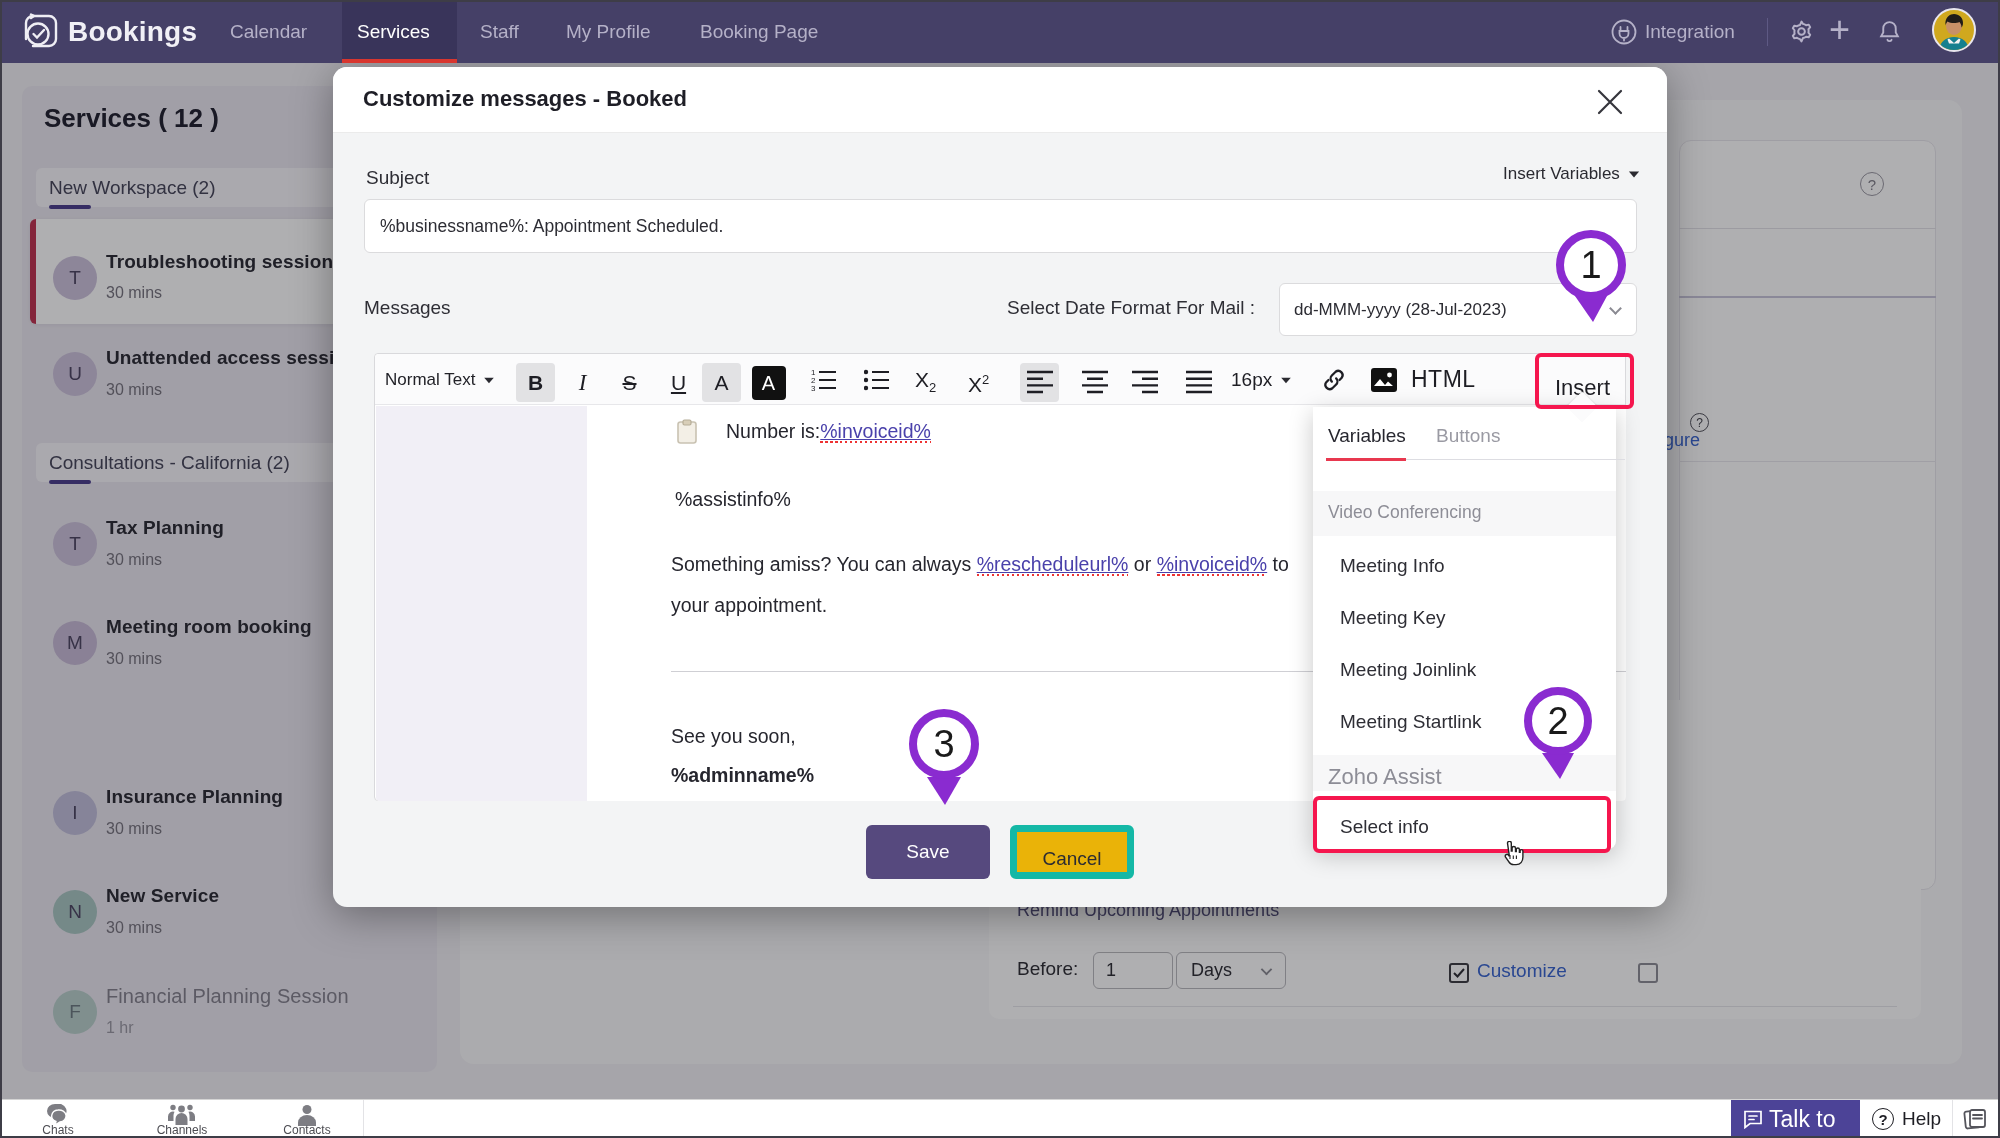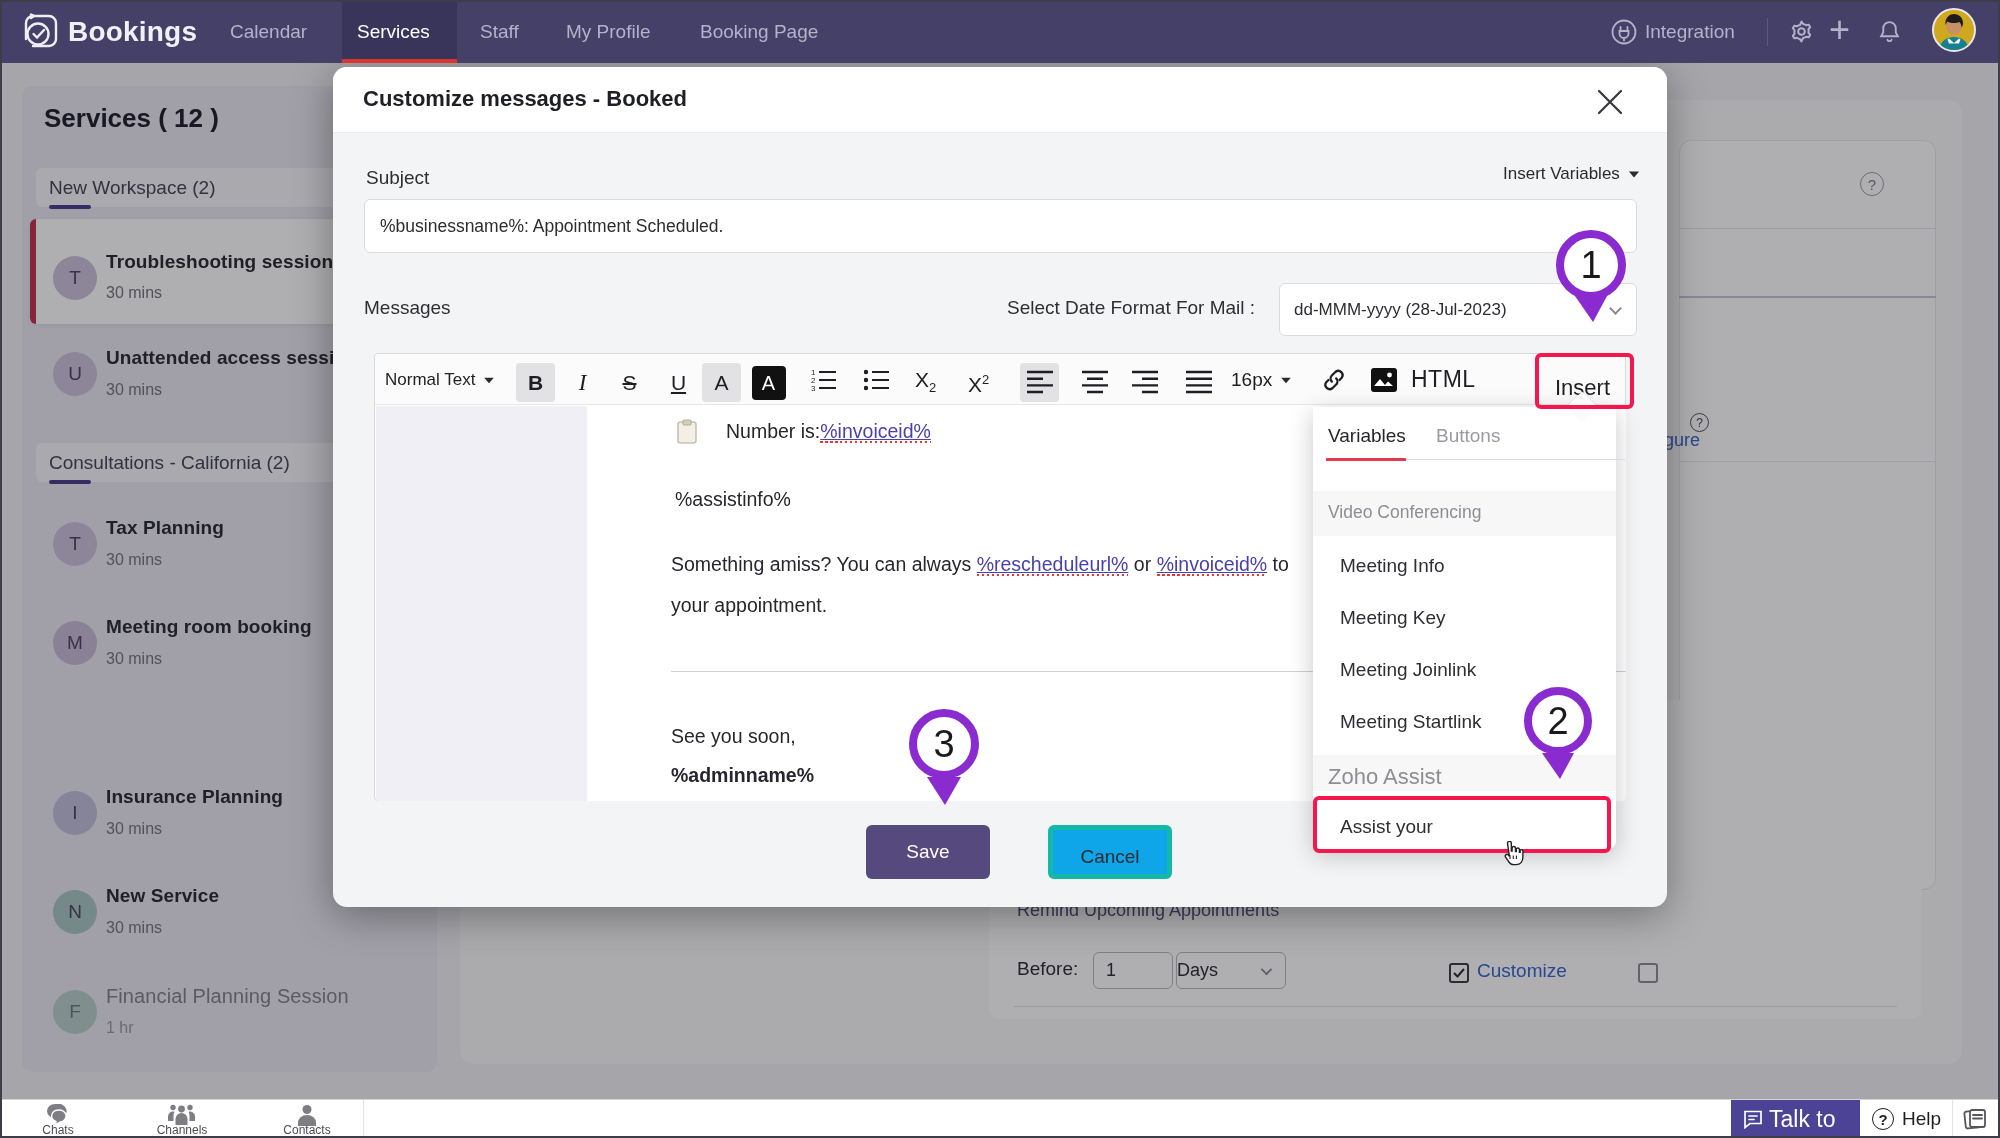--- a/index.html
+++ b/index.html
@@ -98,21 +98,21 @@
  <div class="abs" style="left:1679px;top:228px;width:257px;height:1px;background:#e3e1e8;z-index:1"></div>
  <div class="abs" style="left:1679px;top:296px;width:257px;height:2px;background:#c9c6da;z-index:1"></div>
  <div class="abs" style="left:1679px;top:461px;width:257px;height:1px;background:#e9e7ee;z-index:1"></div>
  <div class="abs" style="left:1860px;top:172px;width:24px;height:24px;border:1.5px solid #9a98a2;border-radius:50%;color:#83818c;font-size:15px;text-align:center;line-height:24px;z-index:1">?</div>
  <div class="abs" style="left:1690px;top:413px;width:19px;height:19px;border:1.5px solid #55555e;border-radius:50%;color:#44444c;font-size:12px;text-align:center;line-height:19px;z-index:1">?</div>
  <div class="abs" style="left:1622px;top:430px;font-size:18px;color:#3a66d0;z-index:1">Configure</div>
  <div class="abs" style="left:989px;top:700px;width:932px;height:319px;background:#fff;border-radius:10px;z-index:1"></div>
  <div class="abs" style="left:1017px;top:900px;font-size:18px;color:#55517d;z-index:1">Remind Upcoming Appointments</div>
  <div class="abs" style="left:1017px;top:958px;font-size:19px;color:#2e2e35;z-index:1">Before:</div>
  <div class="abs inp" style="left:1093px;top:952px;width:80px;height:37px;border-color:#b9b9be;z-index:1;font-size:18px;line-height:35px;padding-left:12px;color:#2e2e35">1</div>
- <div class="abs inp" style="left:1176px;top:952px;width:110px;height:37px;border-color:#b9b9be;z-index:1;font-size:18px;line-height:35px;padding-left:0;color:#2e2e35">Days<span class="chev" style="position:absolute;right:14px;top:12px;transform:rotate(45deg) scale(.9)"></span></div>
+ <div class="abs inp" style="left:1176px;top:952px;width:110px;height:37px;border-color:#b9b9be;z-index:1;font-size:18px;line-height:35px;padding-left:14px;color:#2e2e35">Days<span class="chev" style="position:absolute;right:14px;top:12px;transform:rotate(45deg) scale(.9)"></span></div>
  <div class="abs" style="left:1449px;top:963px;width:20px;height:20px;border:2px solid #3d3d44;border-radius:3px;z-index:1">
    <svg width="16" height="16" viewBox="0 0 16 16">
         <path d="M3 8 l3.5 3.5 L13 4" stroke="#2e2e35" stroke-width="2" fill="none"></path>
       </svg>
  </div>
  <div class="abs" style="left:1477px;top:960px;font-size:19px;color:#3a66d0;z-index:1">Customize</div>
  <div class="abs" style="left:1638px;top:963px;width:20px;height:20px;border:2px solid #8e8e96;border-radius:3px;z-index:1"></div>
  <div class="abs" style="left:1013px;top:1006px;width:884px;height:1px;background:#e6e6ea;z-index:1"></div>
 </div>
 
@@ -227,40 +227,40 @@
    <div class="etx" style="left:350px;top:14px">Number is:<span class="lnk">%invoiceid%</span></div>
    <div class="etx" style="left:299px;top:82px">%assistinfo%</div>
    <div class="etx" style="left:295px;top:147px">Something amiss? You can always <span class="lnk">%rescheduleurl%</span> or <span class="lnk">%invoiceid%</span> to</div>
    <div class="etx" style="left:295px;top:188px">your appointment.</div>
    <div class="abs" style="left:295px;top:265px;width:1245px;height:1px;background:#cfcfd4"></div>
    <div class="etx" style="left:295px;top:319px">See you soon,</div>
    <div class="etx" style="left:295px;top:358px;font-weight:700">%adminname%</div>
   </div>
  </div>
  <div class="btn" style="left:533px;background:#56497e;color:#fff">Save</div>
- <div class="btn" style="left:715px;background:#0ea5e9;border:5px solid #14b8a6;color:#2c2c33">Cancel</div>
+ <div class="btn" style="left:677px;background:#eab308;border:7px solid #14b8a6;color:#2c2c33">Cancel</div>
 </div>
 
 <div id="drop">
  <div class="abs" style="left:258px;top:-11px;width:22px;height:22px;background:#fbfbfc;transform:rotate(45deg);box-shadow:-1px -1px 1px rgba(0,0,0,.06)"></div>
  <div class="abs" style="left:15px;top:18px;font-size:19px;color:#26262e">Variables</div>
  <div class="abs" style="left:123px;top:18px;font-size:19px;color:#9a9aa3">Buttons</div>
  <div class="abs" style="left:13px;top:52px;width:299px;height:1px;background:#dddde2"></div>
  <div class="abs" style="left:13px;top:51px;width:80px;height:3px;background:#e8384f"></div>
  <div class="dband" style="top:84px">
       <div class="ditem" style="left:15px;top:11px;color:#8d8d96;font-size:17.5px">Video Conferencing</div>
     </div>
  <div class="ditem" style="top:148px">Meeting Info</div>
  <div class="ditem" style="top:200px">Meeting Key</div>
  <div class="ditem" style="top:252px">Meeting Joinlink</div>
  <div class="ditem" style="top:304px">Meeting Startlink</div>
  <div class="dband" style="top:348px;height:36px">
       <div class="ditem" style="left:15px;top:9px;color:#8d8d96;font-size:22px">Zoho Assist</div>
     </div>
- <div class="ditem" style="top:409px">Assist your</div>
+ <div class="ditem" style="top:409px">Select info</div>
 </div>
 
 <div class="redbox" style="left:1535px;top:353px;width:99px;height:56px"></div>
 <div class="redbox" style="left:1313px;top:796px;width:298px;height:57px"></div>
 <svg class="pin" style="left:1548px;top:222px" width="90" height="105" viewBox="0 0 90 105">
  <path d="M27 74 h32 L45 100 z" fill="#8a2bd0"></path>
  <circle cx="43" cy="43" r="31" fill="#fff" stroke="#8a2bd0" stroke-width="8"></circle>
  <text x="43" y="56" text-anchor="middle" font-size="38" fill="#1a1a1a" font-family="Liberation Sans">1</text>
 </svg>
 <svg class="pin" style="left:1515px;top:679px" width="90" height="105" viewBox="0 0 90 105">

